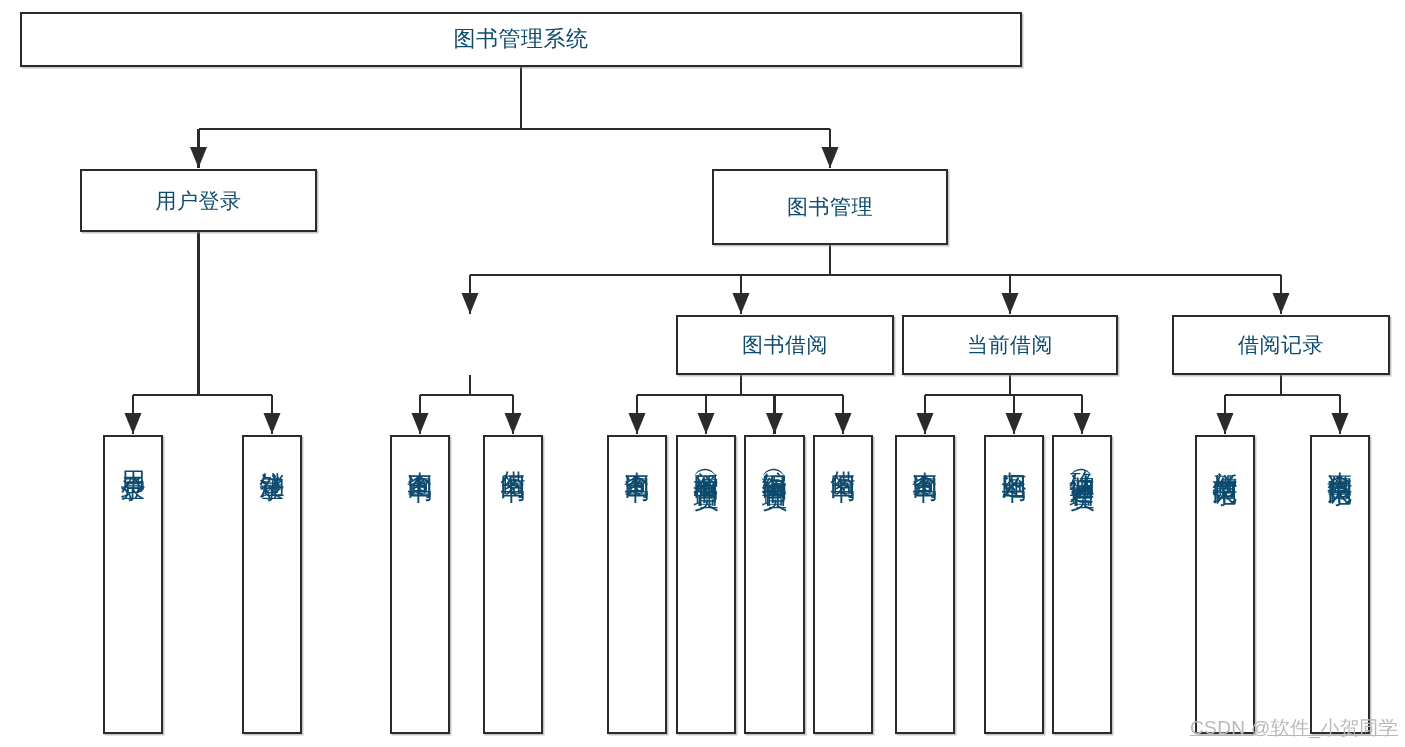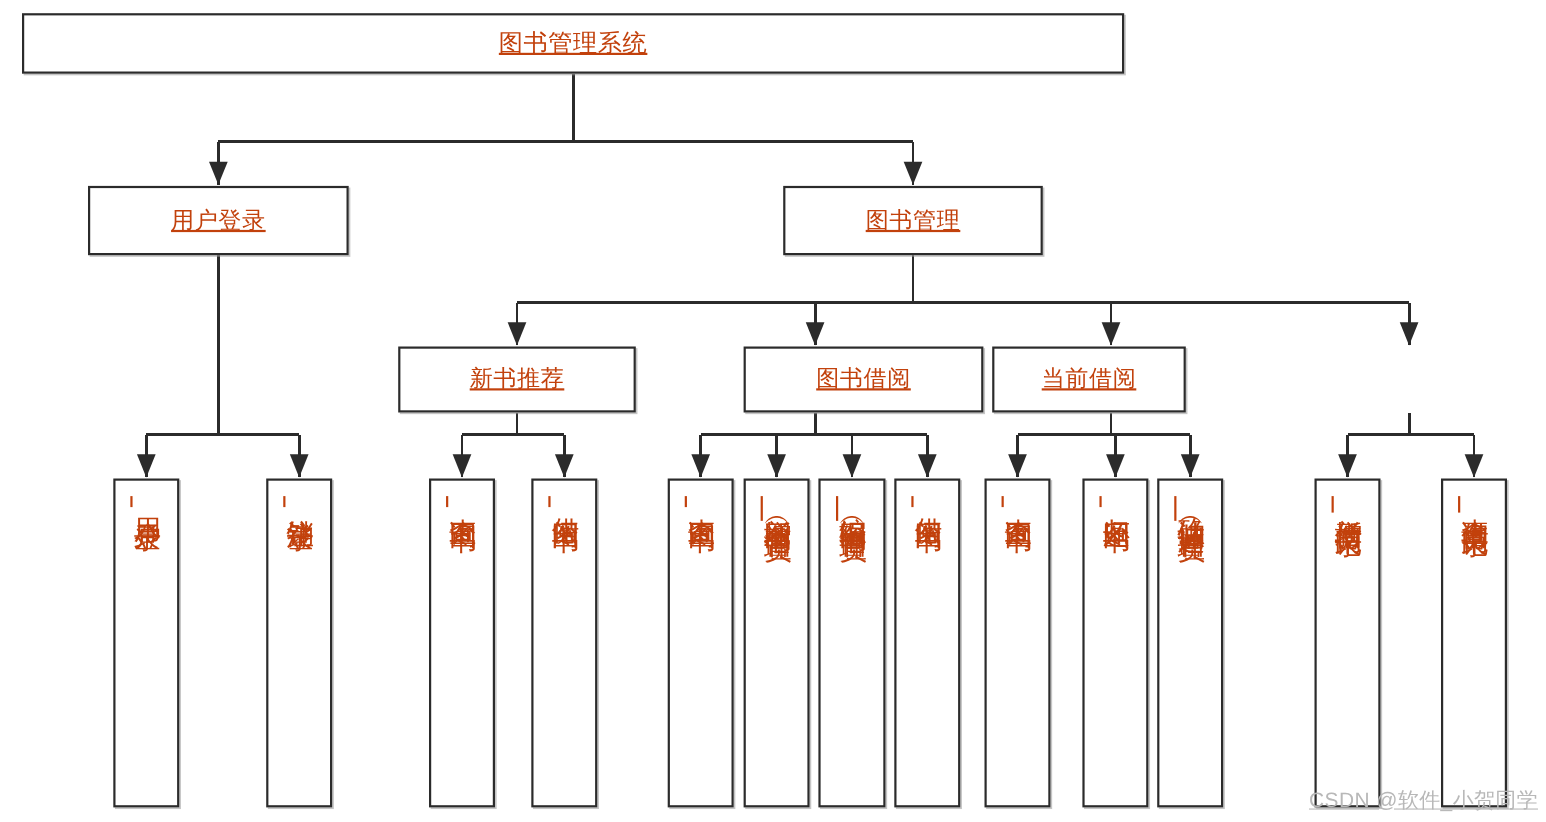--- a/index.html
+++ b/index.html
@@ -29,22 +29,21 @@
   }
   .node {
     position: absolute;
     box-sizing: border-box;
     background: #ffffff;
     border: 2px solid #2b2b2b;
     box-shadow: 1.5px 1.5px 0 0 rgba(150,150,150,0.55);
     display: flex;
     align-items: center;
     justify-content: center;
-    color: #c2410c;
-    text-decoration: underline;
+    color: #0c4a6e;
   }
   .node .label {
     text-align: center;
     line-height: 1.12;
     letter-spacing: 0.5px;
     white-space: pre;
   }
   .node.h .label {
     font-size: 21px;
   }
@@ -131,32 +130,32 @@
       <path d="M 1331.5 413 L 1340 434 L 1348.5 413 Z" fill="#2b2b2b"></path>
     </svg>
 
   <div class="node root h" style="left: 20px; top: 12px; width: 1002px; height: 55px;">
     <span class="label">图书管理系统</span>
   </div>
 
   <div class="node h" style="left: 80px; top: 169px; width: 237px; height: 63px;">
     <span class="label">用户登录</span>
   </div>
-  <div class="node h" style="left: 712px; top: 169px; width: 236px; height: 63px;">
+  <div class="node h" style="left: 712px; top: 169px; width: 236px; height: 76px;">
     <span class="label">图书管理</span>
   </div>
 
-  <div class="node h" style="left: 362px; top: 315px; width: 216px; height: 60px;">
-    <span class="label">新书推荐</span>
-  </div>
   <div class="node h" style="left: 632px; top: 315px; width: 218px; height: 60px; margin-left: 44px;">
     <span class="label">图书借阅</span>
   </div>
-  <div class="node h" style="left: 902px; top: 315px; width: 176px; height: 60px;">
+  <div class="node h" style="left: 902px; top: 315px; width: 216px; height: 60px;">
     <span class="label">当前借阅</span>
+  </div>
+  <div class="node h" style="left: 1172px; top: 315px; width: 218px; height: 60px;">
+    <span class="label">借阅记录</span>
   </div>
 
   <div class="node v" style="left: 103px; top: 435px; width: 60px; height: 299px;">
     <span class="label">用户登录</span>
   </div>
   <div class="node v" style="left: 242px; top: 435px; width: 60px; height: 299px;">
     <span class="label">注销登录</span>
   </div>
   <div class="node v" style="left: 390px; top: 435px; width: 60px; height: 299px;">
     <span class="label">查询图书</span>

